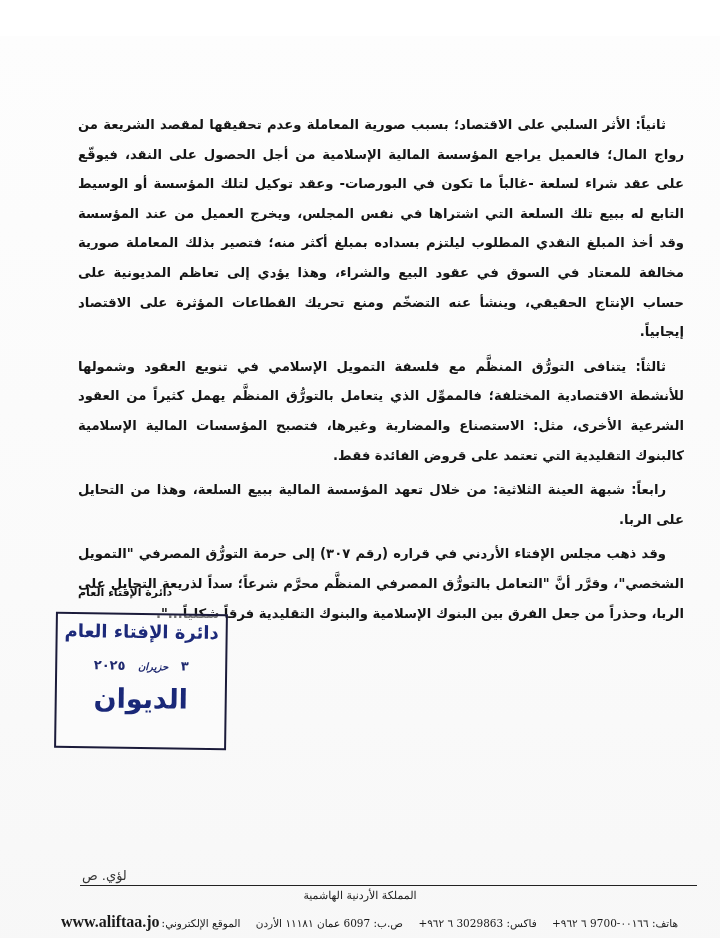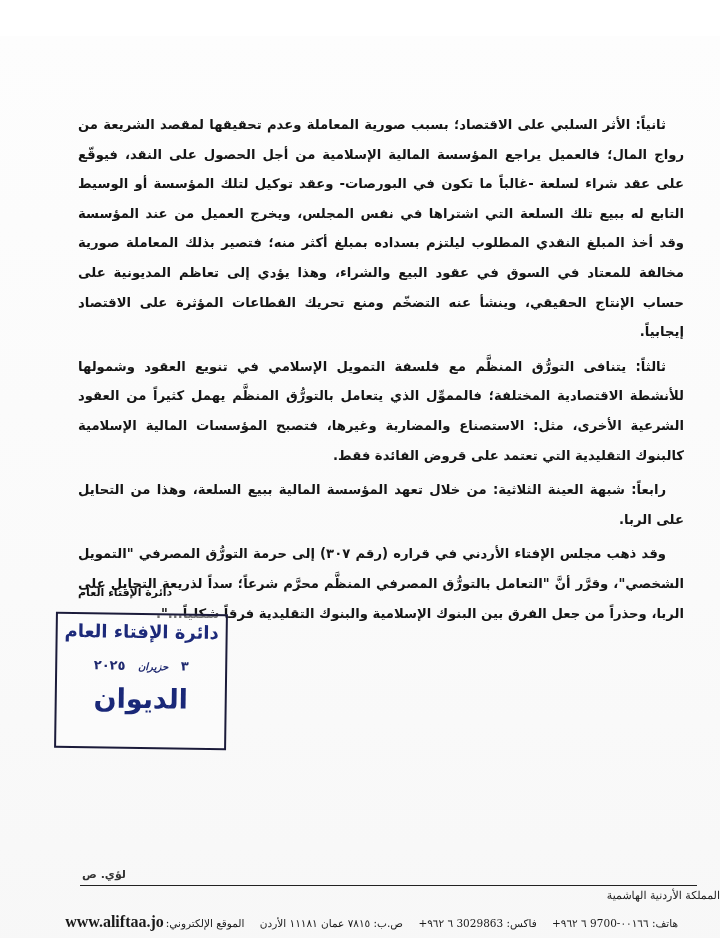--- a/index.html
+++ b/index.html
@@ -37,29 +37,29 @@
   .stamp .s-title { font-size: 18px; font-weight: bold; margin-top: 6px; }
   .stamp .s-date { font-size: 13px; font-weight: bold; margin-top: 16px; color: #202a70; }
   .stamp .s-date .hand { font-size: 10px; font-style: italic; margin: 0 8px; }
   .stamp .s-office { font-size: 27px; font-weight: bold; margin-top: 10px; color: #1a2878; }
   .copies {
     position: absolute; right: 40px; top: 800px; width: 150px;
     direction: rtl; font-size: 7.5px; line-height: 11px; color: #555;
   }
   .copies div::before { content: "-  "; color: #777; }
   .initials {
-    position: absolute; left: 82px; top: 832px; font-size: 11px; color: #333; direction: rtl; font-weight: bold;
+    position: absolute; left: 82px; top: 832px; font-size: 13px; color: #333; direction: rtl;
   }
   .footer-line {
     position: absolute; left: 80px; top: 849px; width: 617px; height: 0;
     border-top: 1.5px solid #222;
   }
   .kingdom {
     position: absolute; left: 0; width: 720px; top: 853px;
-    direction: rtl; font-size: 11px; color: #222; font-family: "DejaVu Serif", serif;
+    text-align: center; direction: rtl; font-size: 11px; color: #222; font-family: "DejaVu Serif", serif;
   }
   .contact {
     position: absolute; left: 98px; top: 877px; width: 580px;
     direction: rtl; font-size: 10.5px; color: #1a1a1a; font-family: "DejaVu Serif", serif;
     white-space: nowrap;
   }
   .contact span { margin-left: 12px; }
   .contact .url { font-weight: bold; font-family: Liberation Serif, serif; font-size: 16px; margin-left: 0; }
   .corner-fold {
     position: absolute; left: 0; top: 930px; width: 62px; height: 8px;
@@ -92,18 +92,18 @@
 
 
   <div class="initials">لؤي. ص</div>
   <div class="footer-line"></div>
 
   <div class="kingdom">المملكة الأردنية الهاشمية</div>
 
   <div class="contact">
     <span>هاتف: ٠٠١٦٦-9700 ٦ ٩٦٢+</span>
     <span>فاكس: 3029863 ٦ ٩٦٢+</span>
-    <span>ص.ب: ٧٨١٥ عمان ١١١٨١ الأردن</span>
+    <span>ص.ب: 6097 عمان ١١١٨١ الأردن</span>
     <span style="margin-left:2px">الموقع الإلكتروني:</span><span class="url">www.aliftaa.jo</span>
   </div>
 
   <div class="corner-fold"></div>
 </div>
 
 </body></html>

